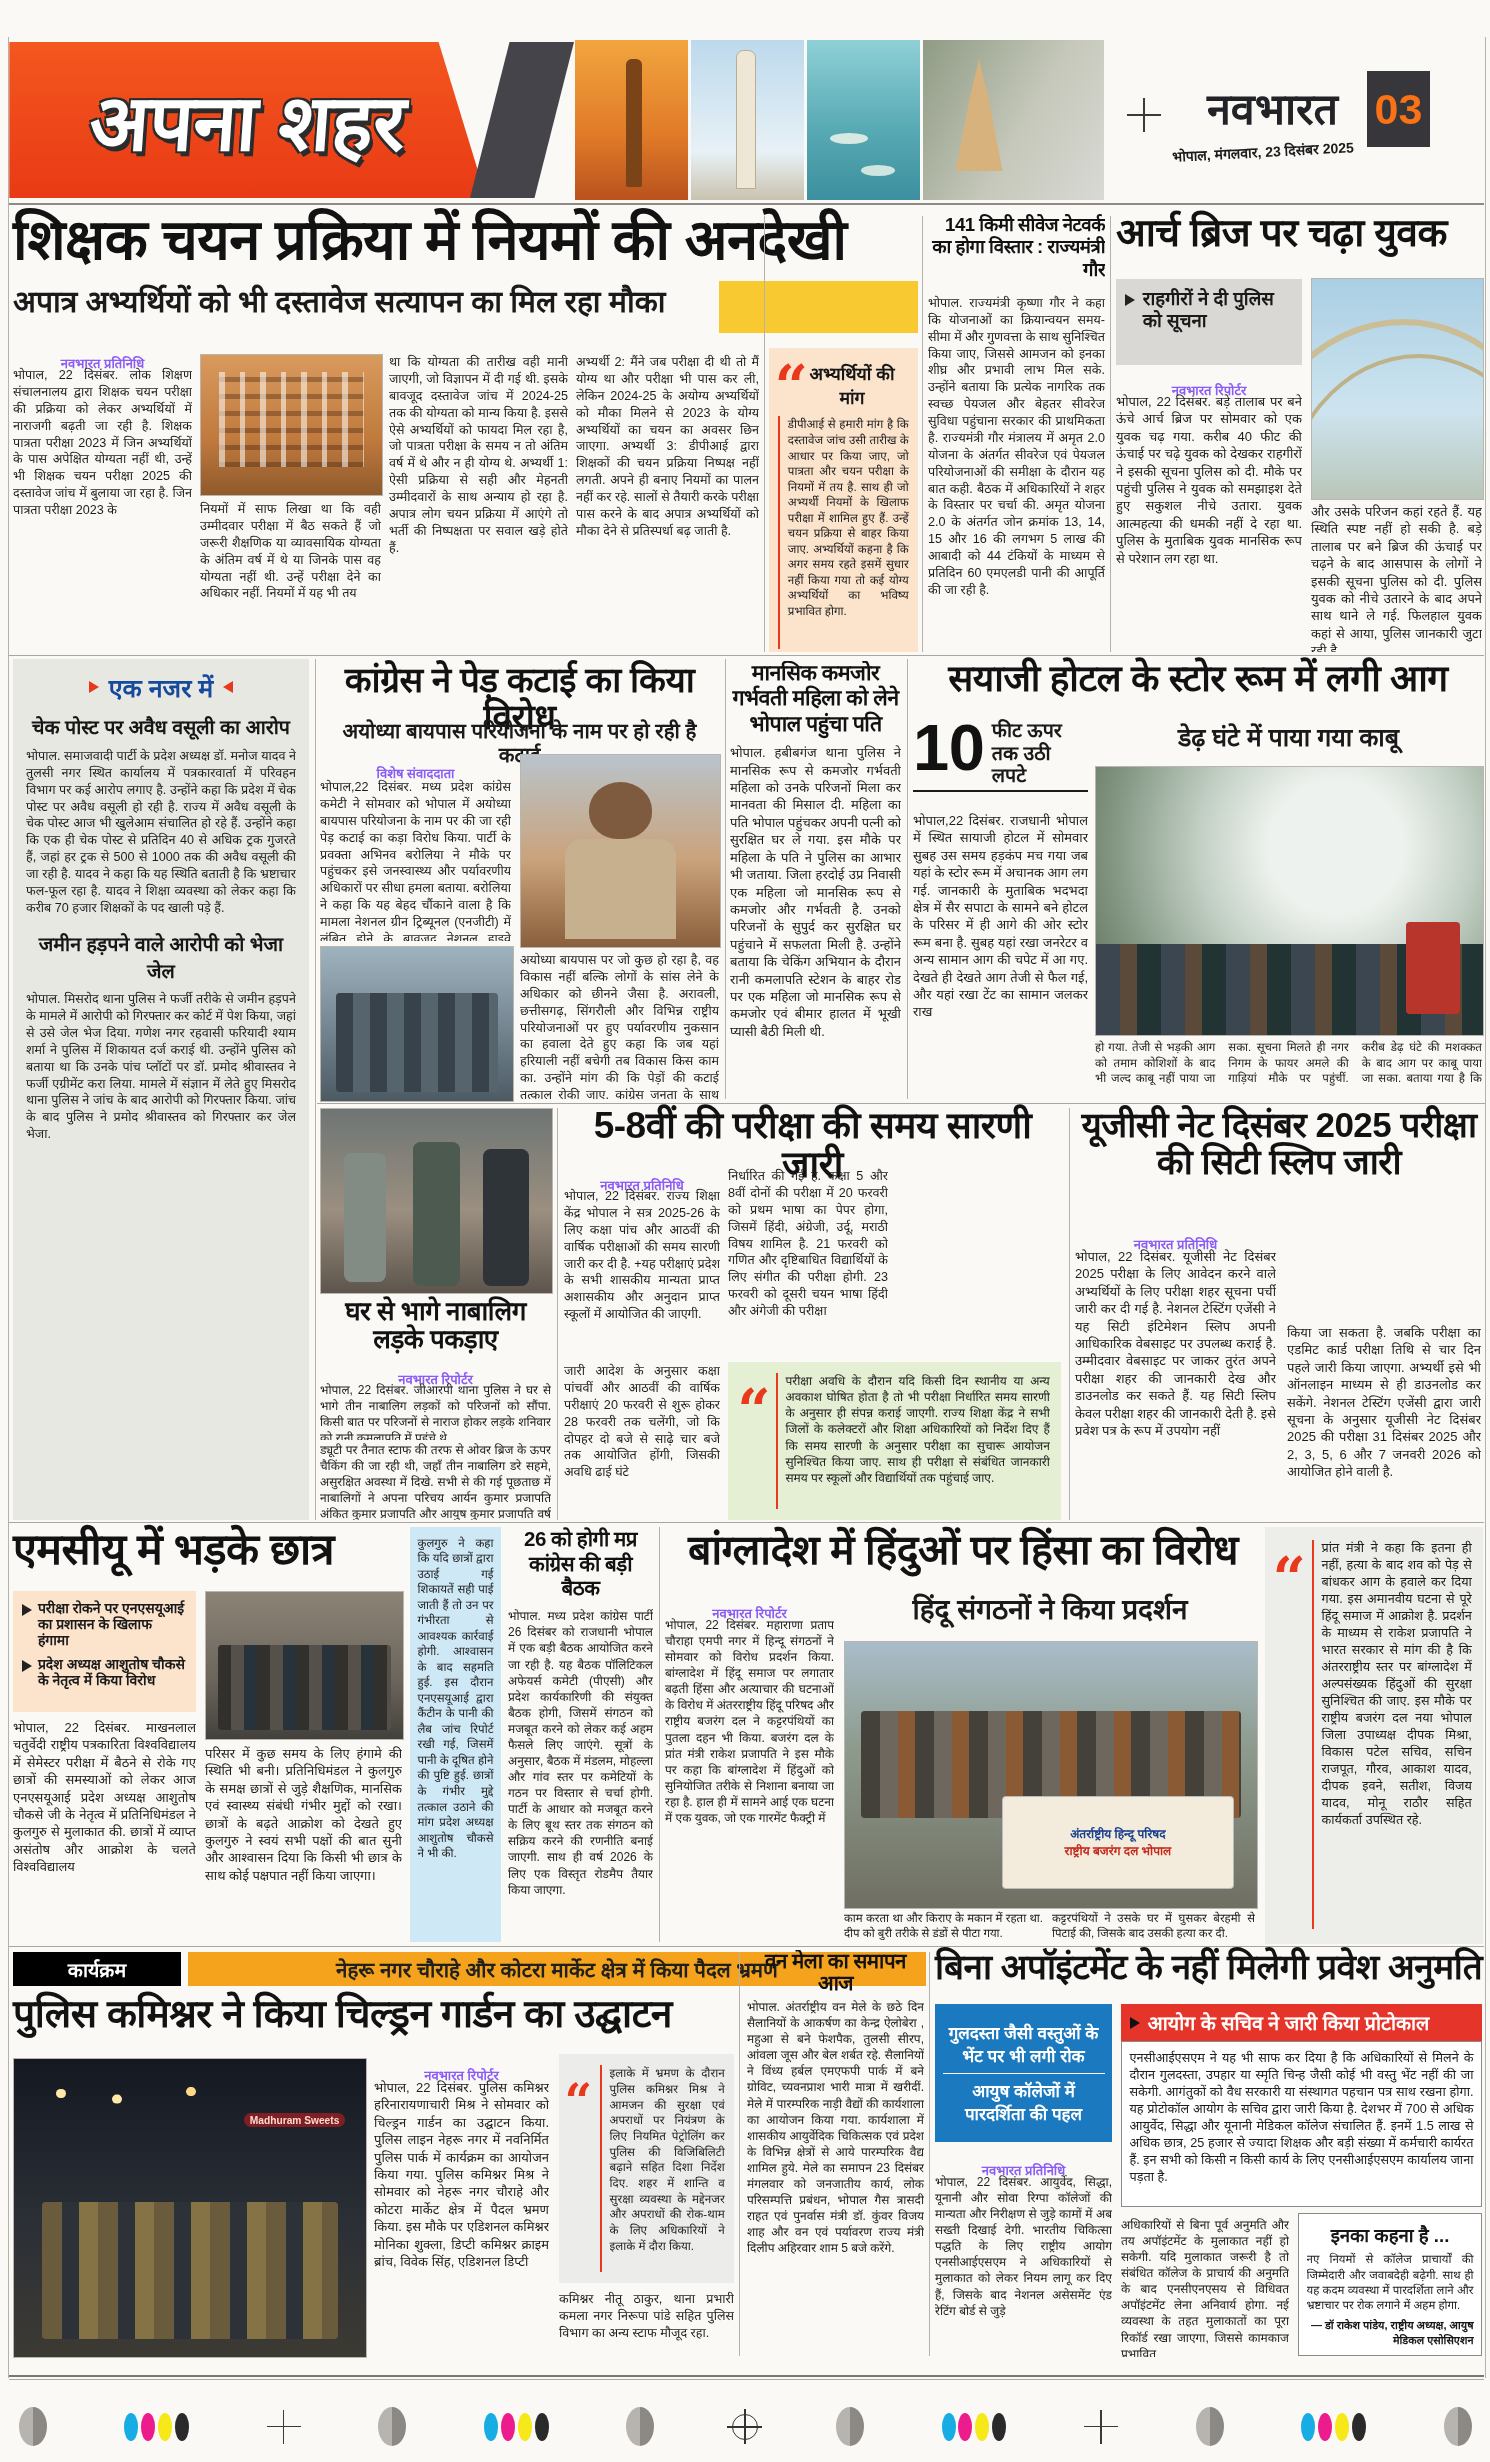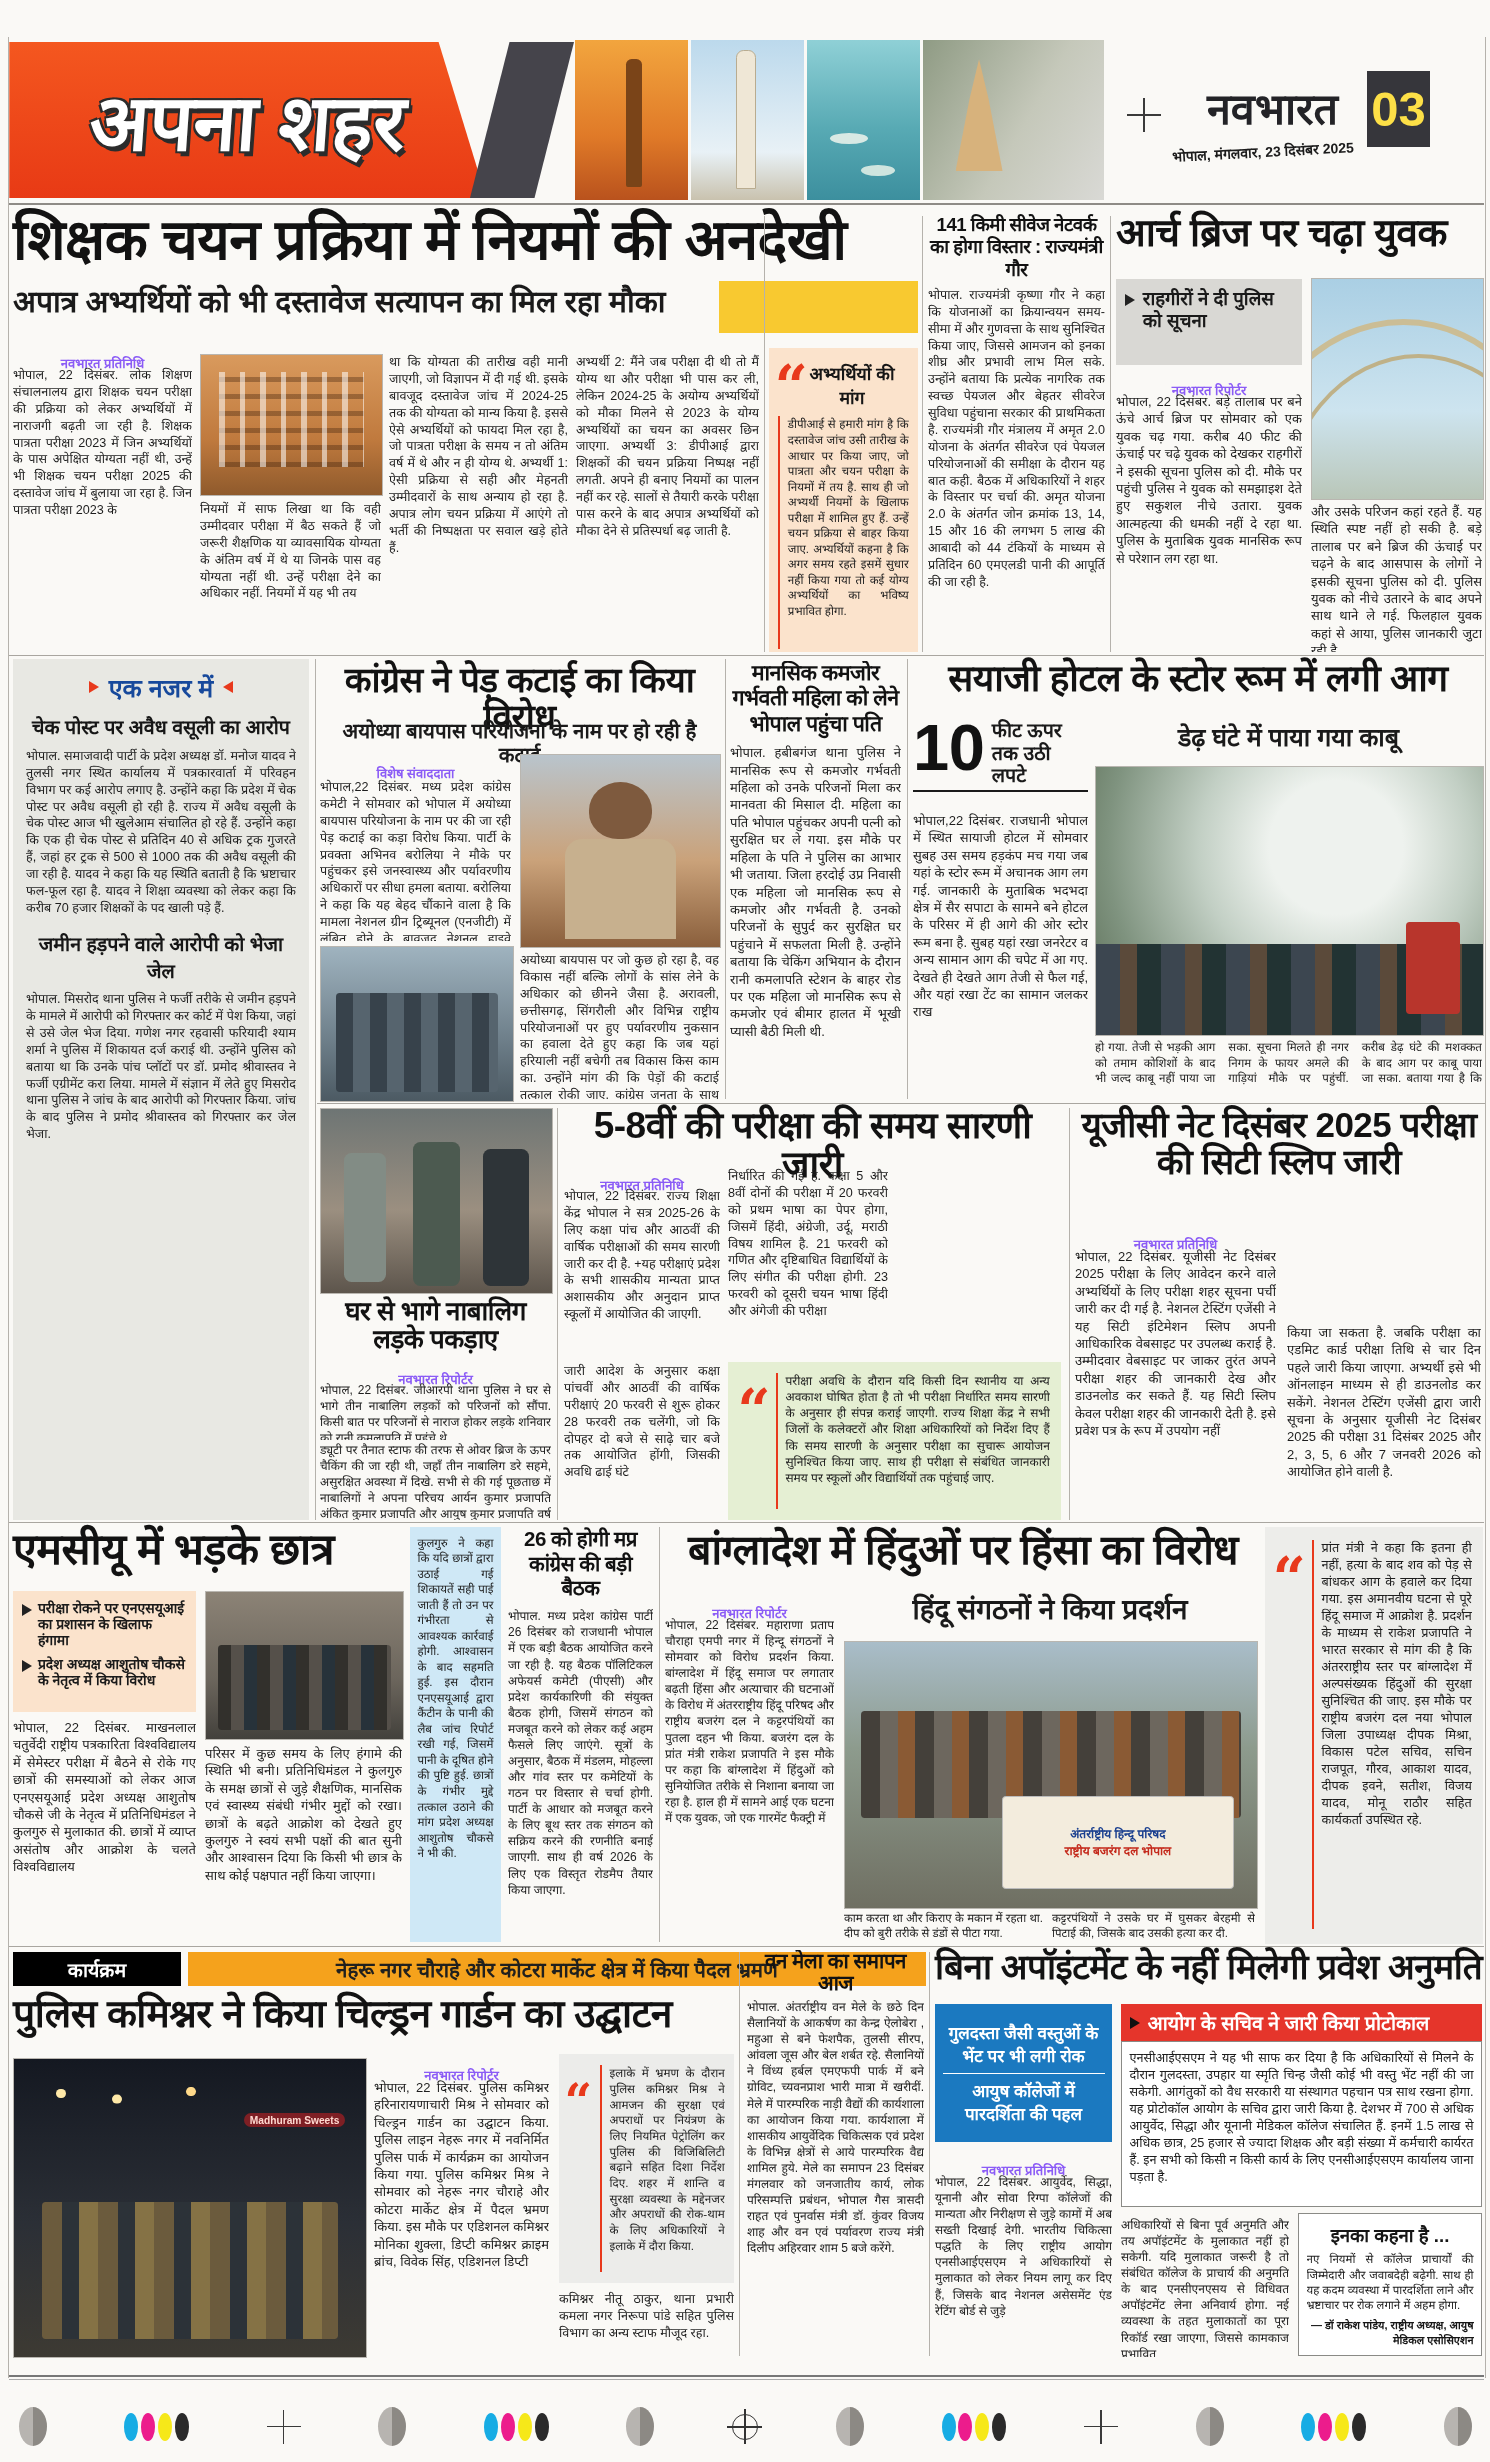--- a/index.html
+++ b/index.html
@@ -55,21 +55,21 @@
     <div style="flex:1;background:linear-gradient(180deg,#8fd0d6,#58aab4 55%,#3c8f9e);position:relative;">
         <i style="position:absolute;left:20%;top:58%;width:34%;height:7%;background:#d8e9e4;border-radius:50%;display:block;"></i>
         <i style="position:absolute;left:48%;top:78%;width:30%;height:7%;background:#cfe5df;border-radius:50%;display:block;"></i>
       </div>
     <div style="flex:1.6;background:linear-gradient(120deg,#8f9b84,#c5c8ba 55%,#d9d9d5);position:relative;">
         <i style="position:absolute;left:18%;top:12%;width:26%;height:70%;background:#d7b27c;clip-path:polygon(50% 0,70% 35%,100% 100%,0 100%,30% 35%);display:block;"></i>
       </div>
   </div>
   <div class="abs plus" style="left:1127px;top:98px;"></div>
   <div class="abs" style="left:1181px;top:78px;width:183px;font-size:43px;font-weight:800;color:#232327;text-align:center;">नवभारत</div>
-  <div class="abs" style="left:1367px;top:71px;width:63px;height:76px;background:#36363b;color:#fde047;font-size:49px;font-weight:800;display:flex;align-items:center;justify-content:center;">03</div>
+  <div class="abs" style="left:1367px;top:71px;width:63px;height:76px;background:#36363b;color:#f97316;font-size:43px;font-weight:800;display:flex;align-items:center;justify-content:center;">03</div>
   <div class="abs dateline-bold" style="left:1151px;top:142px;width:224px;font-size:14px;text-align:center;transform:rotate(-3deg);color:#1c1c1c;">भोपाल, मंगलवार, 23 दिसंबर 2025</div>
   <div class="hrule" style="left:9.3px;top:203px;width:1475px;height:1.9px;background:#8e8b86;"></div>
 
   <div class="abs hl" style="left:13px;top:210px;width:911px;font-size:56px;">शिक्षक चयन प्रक्रिया में नियमों की अनदेखी</div>
   <div class="abs" style="left:719px;top:281px;width:199px;height:52px;background:#f8c930;"></div>
   <div class="abs sub" style="left:13px;top:285px;width:708px;font-size:30px;">अपात्र अभ्यर्थियों को भी दस्तावेज सत्यापन का मिल रहा मौका</div>
   <div class="abs byline" style="left:13px;top:346px;width:179px;">नवभारत प्रतिनिधि</div>
   <div class="photo" style="left:200px;top:354px;width:181px;height:140px;background:linear-gradient(180deg,#d99a5d,#c07a3e 60%,#8f5a2c);">
     <i style="position:absolute;inset:12% 10% 20% 10%;background:repeating-linear-gradient(90deg,rgba(255,255,255,.55) 0 5.6px,transparent 5.6px 20.5px),repeating-linear-gradient(0deg,rgba(60,30,10,.35) 0 4.7px,transparent 4.7px 17px);display:block;"></i>
   </div>
@@ -80,21 +80,21 @@
   <div class="vrule" style="left:764px;top:216px;height:436px;"></div>
 
   <div class="qbox" style="left:769px;top:348px;width:149px;height:304px;background:#fbe3cc;padding:9.3px;box-sizing:border-box;">
     <span class="qmark" style="left:5.6px;top:24px;"></span>
     <div style="font-weight:800;font-size:17.7px;text-align:center;margin:3.7px 0 7.5px 17px;">अभ्यर्थियों की मांग</div>
     <div class="body redline" style="font-size:11.6px;height:233px;">डीपीआई से हमारी मांग है कि दस्तावेज जांच उसी तारीख के आधार पर किया जाए, जो पात्रता और चयन परीक्षा के नियमों में तय है. साथ ही जो अभ्यर्थी नियमों के खिलाफ परीक्षा में शामिल हुए हैं. उन्हें चयन प्रक्रिया से बाहर किया जाए. अभ्यर्थियों कहना है कि अगर समय रहते इसमें सुधार नहीं किया गया तो कई योग्य अभ्यर्थियों का भविष्य प्रभावित होगा.</div>
   </div>
   <div class="vrule" style="left:922px;top:216px;height:436px;"></div>
 
   <div class="abs" style="left:928px;top:214px;width:177px;height:438px;overflow:hidden;">
-    <div class="hl" style="font-size:18.6px;text-align:center;line-height:1.2;margin-bottom:6px;">141 किमी सीवेज नेटवर्क का होगा विस्तार : राज्यमंत्री गौर</div>
+    <div class="hl" style="font-size:18.6px;text-align:right;line-height:1.2;margin-bottom:14px;">141 किमी सीवेज नेटवर्क का होगा विस्तार : राज्यमंत्री गौर</div>
     <div class="body" style="height:363px;">भोपाल. राज्यमंत्री कृष्णा गौर ने कहा कि योजनाओं का क्रियान्वयन समय-सीमा में और गुणवत्ता के साथ सुनिश्चित किया जाए, जिससे आमजन को इनका शीघ्र और प्रभावी लाभ मिल सके. उन्होंने बताया कि प्रत्येक नागरिक तक स्वच्छ पेयजल और बेहतर सीवरेज सुविधा पहुंचाना सरकार की प्राथमिकता है. राज्यमंत्री गौर मंत्रालय में अमृत 2.0 योजना के अंतर्गत सीवरेज एवं पेयजल परियोजनाओं की समीक्षा के दौरान यह बात कही. बैठक में अधिकारियों ने शहर के विस्तार पर चर्चा की. अमृत योजना 2.0 के अंतर्गत जोन क्रमांक 13, 14, 15 और 16 की लगभग 5 लाख की आबादी को 44 टंकियों के माध्यम से प्रतिदिन 60 एमएलडी पानी की आपूर्ति की जा रही है.</div>
   </div>
   <div class="vrule" style="left:1110px;top:216px;height:436px;"></div>
 
   <div class="abs hl" style="left:1116px;top:212px;width:367px;font-size:39px;">आर्च ब्रिज पर चढ़ा युवक</div>
   <div class="abs" style="left:1116px;top:279px;width:186px;height:86px;background:#d9d8d4;padding:9.3px;box-sizing:border-box;display:flex;gap:7.5px;">
     <span class="tri-r" style="margin-top:5.6px;"></span>
     <span class="sub" style="font-size:18.6px;">राहगीरों ने दी पुलिस को सूचना</span>
   </div>
   <div class="photo" style="left:1311px;top:278px;width:171px;height:220px;background:linear-gradient(180deg,#aacfe4,#cde4ef 60%,#b9c6b8);">

